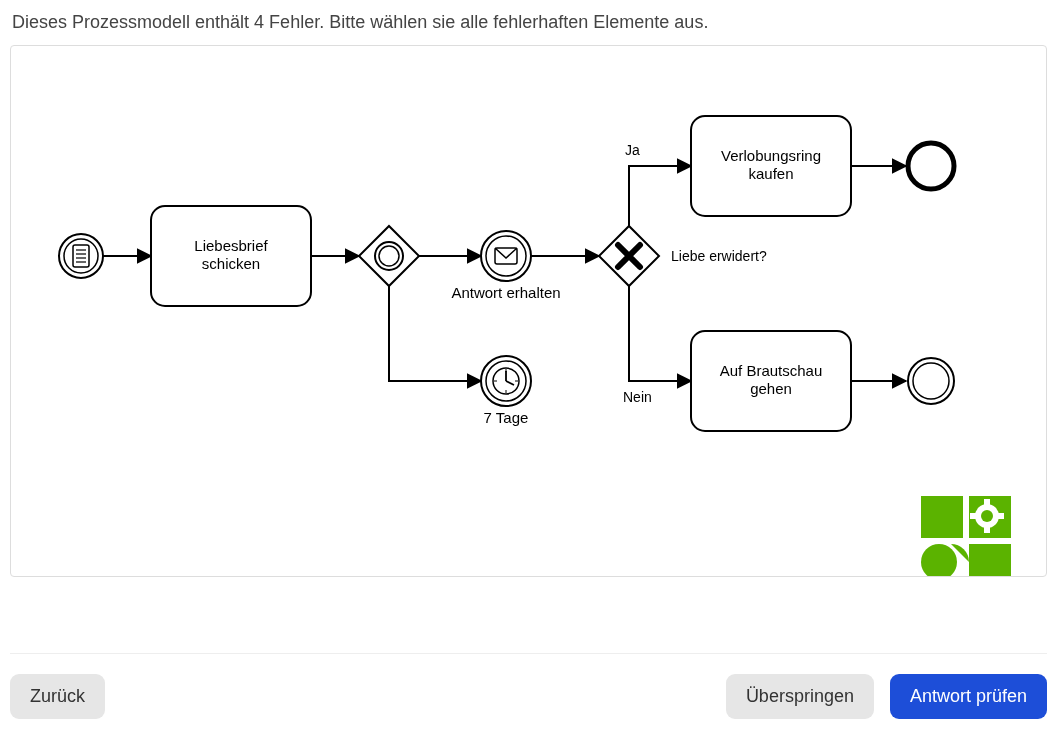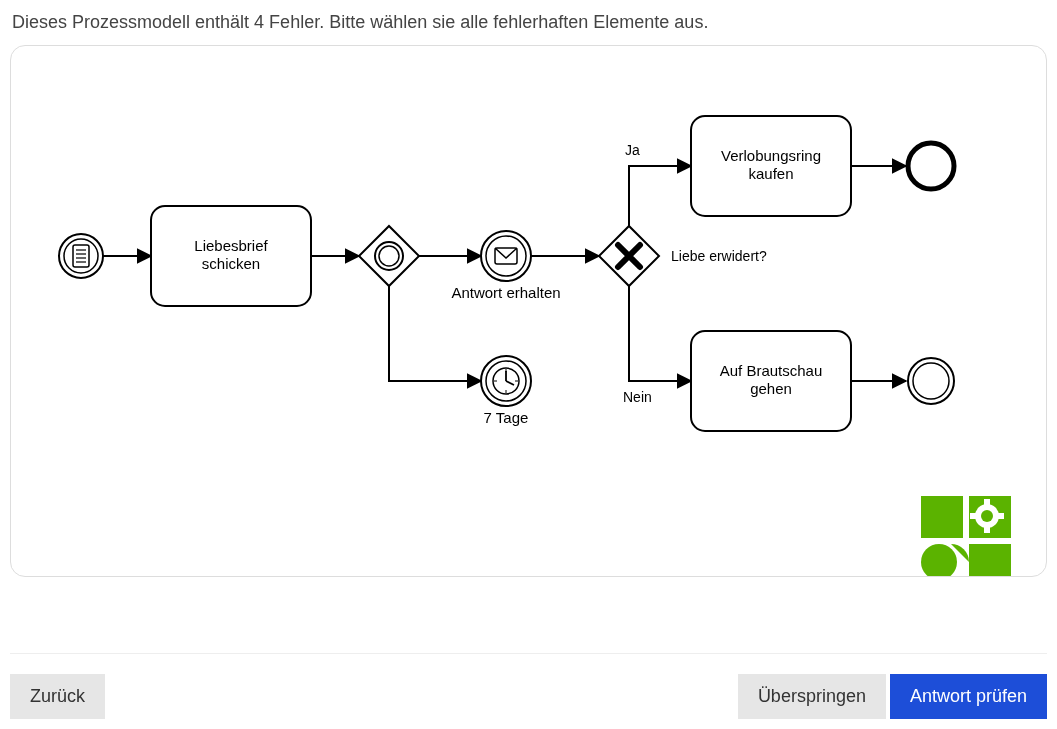--- a/index.html
+++ b/index.html
@@ -16,21 +16,21 @@
     box-sizing: border-box;
     padding: 10px 10px 0 10px;
   }
   .instruction {
     font-size: 18px;
     color: #444;
     margin: 2px 0 12px 2px;
   }
   .diagram-panel {
     border: 1px solid #dddddd;
-    border-radius: 15px;
+    border-radius: 4px;
     width: 1035px;
     height: 530px;
     position: relative;
     background: #ffffff;
   }
   .diagram-svg {
     position: absolute;
     left: 0;
     top: 0;
   }
@@ -51,36 +51,36 @@
     display: flex;
     justify-content: space-between;
     align-items: center;
     border-top: 1px solid #eeeeee;
     padding-top: 20px;
   }
   .btn {
     display: inline-block;
     font-size: 18px;
     padding: 12px 20px;
-    border-radius: 0;
+    border-radius: 9px;
     cursor: pointer;
     user-select: none;
     border: none;
   }
   .btn-grey {
     background: #e6e6e6;
     color: #333333;
   }
   .btn-primary {
     background: #1d4ed8;
     color: #ffffff;
   }
   .right-buttons {
     display: flex;
-    gap: 4px;
+    gap: 16px;
   }
   .right-buttons .btn { margin-left: 0; }
 </style>
 </head>
 <body>
 
 <div class="page">
   <div class="instruction">Dieses Prozessmodell enthält 4 Fehler. Bitte wählen sie alle fehlerhaften Elemente aus.</div>
 
   <div class="diagram-panel">

